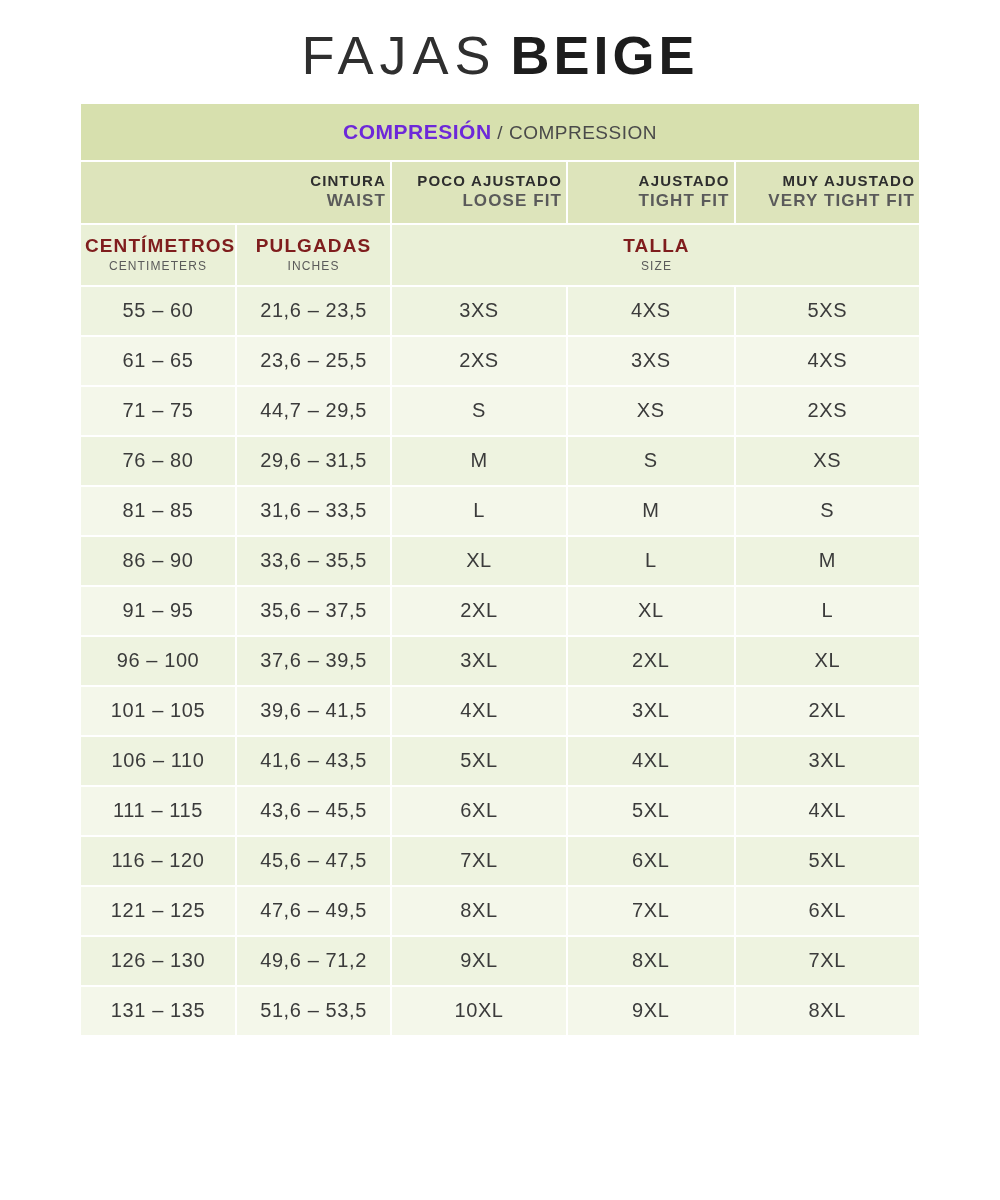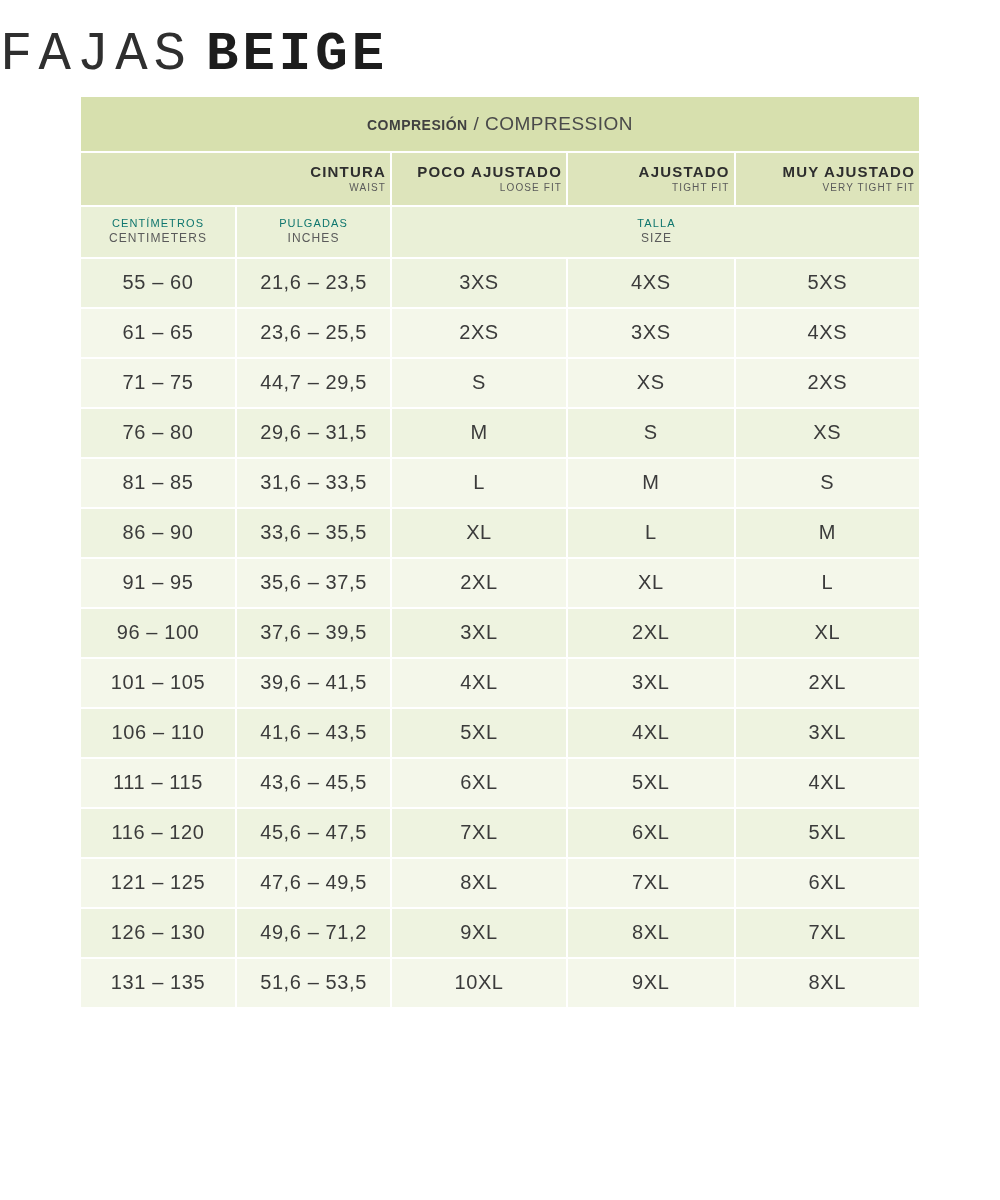--- a/index.html
+++ b/index.html
@@ -15,26 +15,25 @@
     overflow: hidden;
   }
   .page {
     width: 1000px;
     height: 1200px;
     position: relative;
     background: #ffffff;
   }
   
   .title {
-    text-align: left;
+    text-align: center;
     padding-top: 24px;
-    padding-bottom: 12px;
+    padding-bottom: 18px;
     letter-spacing: 1px;
     white-space: nowrap;
-    font-family: Liberation Mono, monospace;
   }
   .title .t-light {
     font-size: 54px;
     font-weight: 300;
     letter-spacing: 6px;
     color: #2f2f2f;
   }
   .title .t-bold {
     font-size: 54px;
     font-weight: 700;
@@ -53,23 +52,23 @@
     table-layout: fixed;
   }
   
   .band-compression td {
     background: #d7e0ae;
     text-align: center;
     padding: 16px 0 16px 0;
     border-bottom: 2px solid #ffffff;
   }
   .band-compression .sp {
-    font-size: 14px;
-    font-weight: 700;
-    color: #404040;
+    font-size: 21px;
+    font-weight: 700;
+    color: #6d28d9;
     letter-spacing: 0.5px;
   }
   .band-compression .en {
     font-size: 19px;
     font-weight: 400;
     color: #4a4a4a;
     letter-spacing: 0.5px;
   }
   
   .band-cols td {
@@ -84,43 +83,43 @@
   .band-cols .sp {
     display: block;
     font-size: 15px;
     font-weight: 700;
     letter-spacing: 1.2px;
     color: #2e2e2e;
     text-transform: uppercase;
   }
   .band-cols .en {
     display: block;
-    font-size: 10px;
-    font-weight: 400;
+    font-size: 17px;
+    font-weight: 700;
     letter-spacing: 1.1px;
     color: #5a5a5a;
     text-transform: uppercase;
     margin-top: 2px;
   }
   
   .band-units td {
     background: #eaf0d7;
     text-align: center;
     padding: 10px 4px 12px 4px;
     border-right: 2px solid #ffffff;
     border-bottom: 2px solid #ffffff;
     vertical-align: middle;
   }
   .band-units td:last-child { border-right: none; padding-left: 6px; }
   .band-units .sp {
     display: block;
-    font-size: 11px;
-    font-weight: 400;
+    font-size: 19px;
+    font-weight: 700;
     letter-spacing: 1.1px;
-    color: #0f766e;
+    color: #7f1d1d;
     text-transform: uppercase;
   }
   .band-units .en {
     display: block;
     font-size: 12px;
     font-weight: 400;
     letter-spacing: 1.1px;
     color: #5a5a5a;
     text-transform: uppercase;
     margin-top: 2px;

